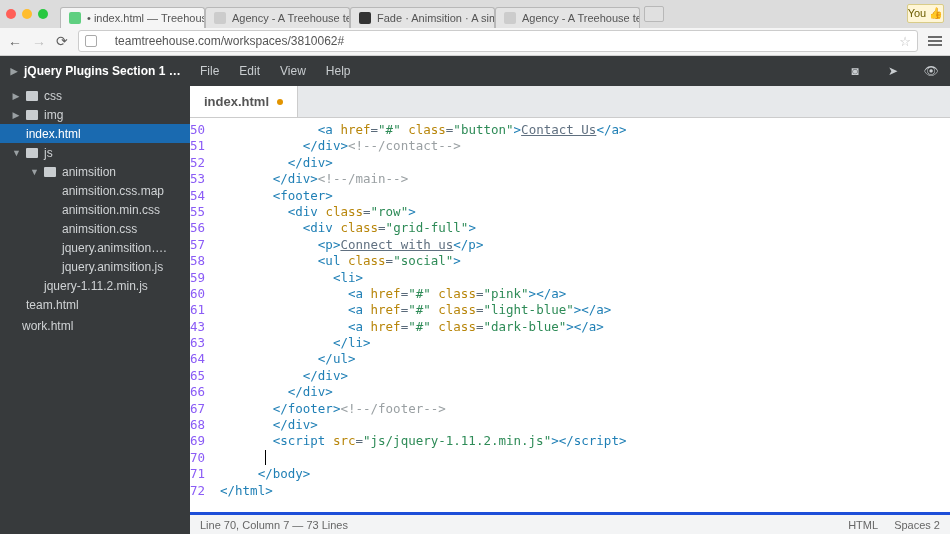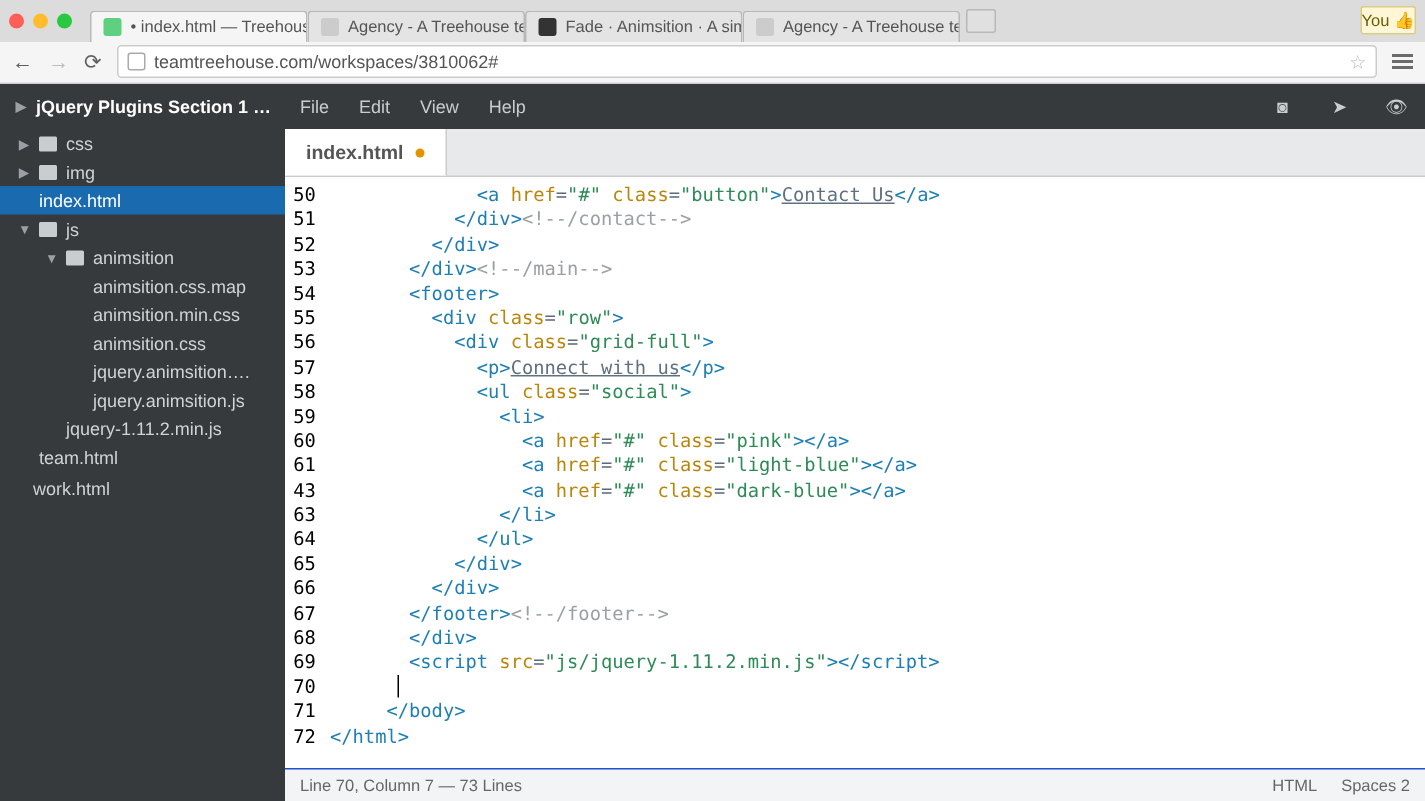--- a/index.html
+++ b/index.html
@@ -13,21 +13,21 @@
   .dot-g { background: #28c840; }
   .tabs { display: flex; gap: 0; align-items: flex-end; height: 100%; }
   .tab { display: flex; align-items: center; gap: 6px; background: #f5f5f5; border: 1px solid #b8b8b8; border-bottom: none; border-radius: 3px 3px 0 0; padding: 4px 8px; font-size: 11px; color: #555; max-width: 145px; overflow: hidden; white-space: nowrap; text-overflow: ellipsis; }
   .tab.inactive { background: #e4e4e4; }
   .tab-icon { width: 12px; height: 12px; border-radius: 2px; flex: 0 0 12px; }
   .new-tab { width: 20px; height: 16px; background: #e0e0e0; border: 1px solid #b8b8b8; border-radius: 2px; margin-left: 4px; }
   .user-pill { margin-left: auto; margin-right: 6px; background: #fff6d6; border: 1px solid #d9cc88; border-radius: 2px; padding: 2px 0; font-size: 11px; color: #6b5c00; }
   .nav-bar { height: 28px; display: flex; align-items: center; padding: 0 8px; gap: 10px; }
   .nav-btn { color: #5f5f5f; font-size: 14px; }
   .nav-btn.dis { color: #bdbdbd; }
-  .addr { flex: 1; display: flex; align-items: center; background: #fff; border: 1px solid #ccc; border-radius: 3px; height: 22px; padding: 0 6px; gap: 6px; }
+  .addr { flex: 1; display: flex; align-items: center; background: #fff; border: 1px solid #ccc; border-radius: 3px; height: 22px; padding: 0 6px; gap: 18px; }
   .addr input { flex: 1; border: none; outline: none; font-size: 12px; color: #555; }
   .page-icon { width: 12px; height: 12px; border: 1px solid #aaa; border-radius: 2px; }
   .star { color: #bdbdbd; }
   .menu-icon { display: flex; flex-direction: column; gap: 2px; }
   .menu-icon span { width: 14px; height: 2px; background: #6b6b6b; display: block; }
 
   .ide { display: flex; height: 478px; }
   .sidebar { width: 190px; background: #373a3c; color: #d0d3d5; display: flex; flex-direction: column; font-size: 12px; overflow: hidden; }
   .side-top { height: 30px; display: flex; align-items: center; padding-left: 10px; font-weight: bold; font-size: 12px; color: #fff; }
   .tree { flex: 1; }
@@ -37,31 +37,31 @@
   .folder { width: 12px; height: 10px; background: #c9cdd0; border-radius: 1px; display: inline-block; }
 
   .editor { flex: 1; display: flex; flex-direction: column; background: #fff; }
   .menubar { height: 30px; background: #373a3c; color: #c9cdd0; display: flex; align-items: center; padding: 0 10px; gap: 20px; font-size: 12px; }
   .menubar .spacer { flex: 1; }
   .mb-icon { width: 18px; height: 16px; display: flex; align-items: center; justify-content: center; color: #c9cdd0; }
   .doc-tabs { height: 32px; background: #e7e9eb; display: flex; align-items: flex-end; border-bottom: 1px solid #ccc; }
   .doc-tab { background: #fff; border-right: 1px solid #ccc; padding: 8px 14px; font-size: 13px; font-weight: bold; color: #555; display: flex; align-items: center; gap: 8px; }
   .doc-dot { width: 6px; height: 6px; background: #e29400; border-radius: 50%; }
   .code { flex: 1; display: flex; overflow: hidden; background: #fff; font-family: "Menlo", "Consolas", monospace; font-size: 12.5px; line-height: 16.4px; }
-  .gutter { width: 30px; text-align: center; color: #000000; padding-top: 4px; padding-right: 4px; user-select: none; }
+  .gutter { width: 30px; text-align: left; color: #8b5cf6; padding-top: 4px; padding-right: 4px; user-select: none; }
   .gutter div { height: 16.4px; }
   .src { flex: 1; padding-top: 4px; white-space: pre; color: #5a6a7a; }
   .src div { height: 16.4px; }
   .t-tag { color: #1f7fb5; }
   .t-attr { color: #b8860b; }
   .t-str { color: #2e8b57; }
   .t-text { color: #607080; text-decoration: underline; }
   .t-cmt { color: #9aa0a3; }
   .cursor { border-left: 1px solid #000; }
-  .statusbar { height: 22px; border-top: 1px solid #1d4ed8; background: #f3f4f5; display: flex; align-items: center; padding: 0 10px; font-size: 11px; color: #666; gap: 16px; }
+  .statusbar { height: 22px; border-top: 3px solid #1d4ed8; background: #f3f4f5; display: flex; align-items: center; padding: 0 10px; font-size: 11px; color: #666; gap: 16px; }
   .statusbar .spacer { flex: 1; }
 </style>
 </head>
 <body>
 
 <div class="browser-chrome">
   <div class="tab-bar">
     <div class="traffic">
       <span class="dot-r"></span>
       <span class="dot-y"></span>

